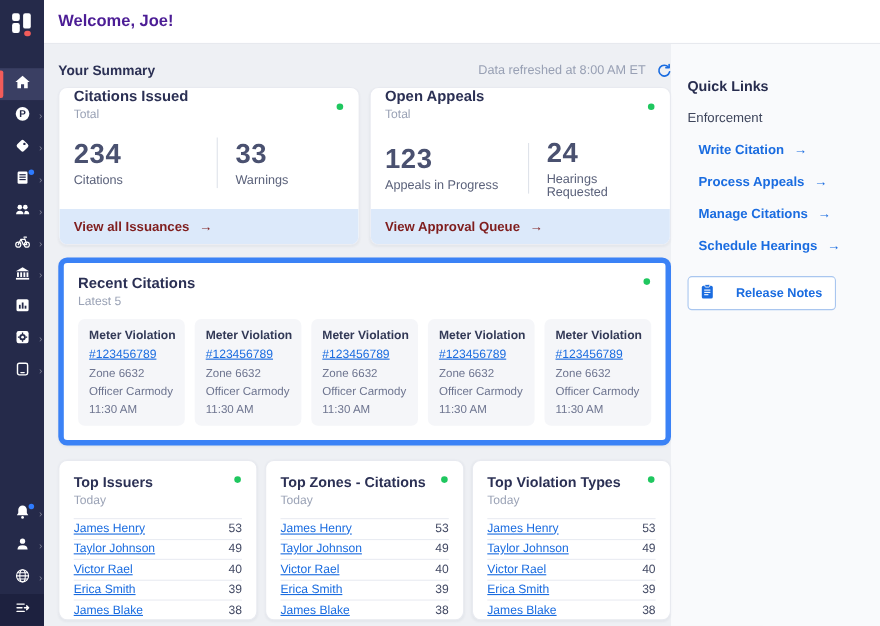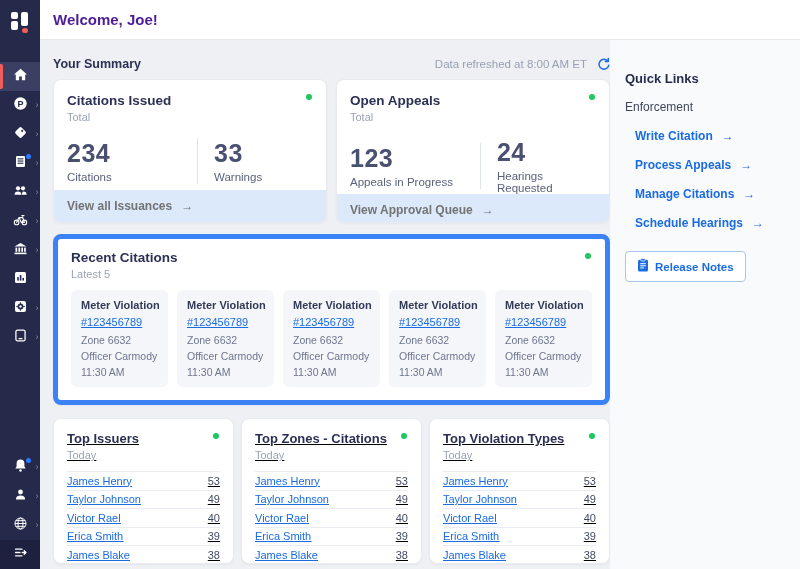--- a/index.html
+++ b/index.html
@@ -37,59 +37,59 @@
   .summary-head { width:557px; display:flex; justify-content:space-between; align-items:center; margin-bottom:8px; }
   .section-title { font-size:12.5px; font-weight:bold; color:#2b3054; }
   .refresh-note { display:flex; align-items:center; gap:9px; }
   .refresh-text { font-size:11.5px; color:#98a0b4; }
   .refresh-btn { display:flex; cursor:pointer; }
 
   
   .cards-row { display:flex; gap:9px; width:557px; }
   .stat-card { flex:1; background:#fff; border:1px solid #e8eaf0; border-radius:8px; position:relative;
                box-shadow:0 1px 2px rgba(40,50,80,.05); display:flex; flex-direction:column; height:144px; overflow:hidden; }
-  .card-body { padding:13px 13px 0; flex:1; }
+  .card-body { padding:0 13px 0; flex:1; }
   .card-title { font-size:13.5px; font-weight:bold; color:#2b3054; }
   .card-sub { font-size:11px; color:#9ba3b6; margin-top:3px; }
   .green-dot { position:absolute; top:14px; right:14px; width:6px; height:6px; background:#1fc75f; border-radius:50%; }
   .stats-row { display:flex; align-items:center; margin-top:15px; }
   .stat { min-width:130px; }
   .stat.second { padding-left:16px; min-width:0; }
   .stat-value { font-size:25px; font-weight:bold; color:#4a5170; letter-spacing:.5px; }
   .stat-label { font-size:11.5px; color:#5a617a; margin-top:3px; }
   .v-divider { width:1px; height:46px; background:#dfe3ea; }
   .card-footer { background:#dce9fa; padding:9px 13px; cursor:pointer; }
-  .blue-link { color:#737373; font-size:12px; font-weight:bold; display:flex; align-items:flex-end; }
+  .blue-link { color:#7f1d1d; font-size:12px; font-weight:bold; display:flex; align-items:flex-end; }
   .arrow { margin-left:9px; font-weight:bold; }
   .arrow::before { content:"\2192"; }
 
   
   .recent-card { width:557px; margin-top:11px; background:#fff; border:5px solid #3b82f6; border-radius:8px;
                  box-shadow:0 1px 2px rgba(40,50,80,.05); position:relative; padding:11px 13px 13px; }
   .mini-row { display:flex; gap:9px; margin-top:10px; }
   .mini-card { flex:1; background:#f5f6f9; border-radius:6px; padding:9px 10px; min-width:0; }
   .mini-title { font-size:11px; font-weight:bold; color:#333a57; white-space:nowrap; }
   .mini-link { display:inline-block; font-size:11px; color:#1a6ce0; text-decoration:underline; margin-top:5px; cursor:pointer; }
   .mini-line { font-size:10.5px; color:#6e7590; margin-top:4px; white-space:nowrap; }
 
   
-  .top-row { display:flex; gap:7px; width:557px; margin-top:13px;text-decoration:underline; }
+  .top-row { display:flex; gap:7px; width:557px; margin-top:13px; }
   .top-card { flex:1; background:#fff; border:1px solid #e8eaf0; border-radius:8px; position:relative;
               box-shadow:0 1px 2px rgba(40,50,80,.05); padding:12px 13px 4px; height:146px; min-width:0; }
   .top-list { margin-top:10px; }
   .top-list-row { height:18.5px; display:flex; justify-content:space-between; align-items:center; border-top:1px solid #e9ecf2; }
   .row-name { font-size:11px; color:#1a6ce0; text-decoration:underline; cursor:pointer; }
   .row-value { font-size:11px; color:#424963; }
 
   
   .ql-title { font-size:13px; font-weight:bold; color:#272c4e; }
   .ql-group { font-size:12px; color:#3f465c; margin-top:14px; }
   .ql-links { padding-left:10px; }
   .ql-link { margin-top:15px; font-size:12px; font-weight:bold; color:#1a6ce0; display:flex; align-items:center; cursor:pointer; }
-  .release-btn { margin-top:21px; display:inline-flex; align-items:center; gap:6px; background:#fff;
+  .release-btn { margin-top:21px; display:inline-flex; align-items:center; gap:20px; background:#fff;
                  border:1px solid #a9c6ef; border-radius:4px; padding:6px 11px; cursor:pointer; }
   .release-label { color:#1a6ce0; font-size:11.5px; font-weight:bold; }
 </style>
 </head>
 <body>
 
 <div class="app">
 
   <nav class="sidebar">
     <div class="logo">

